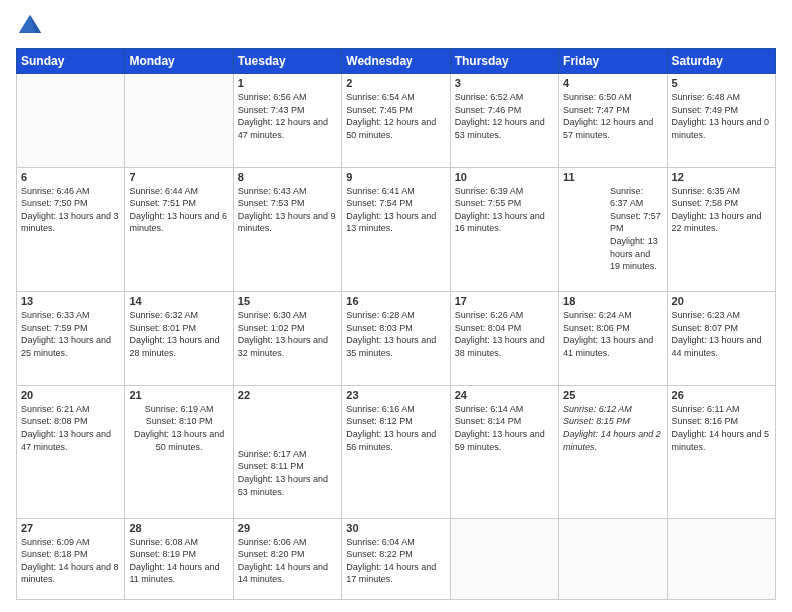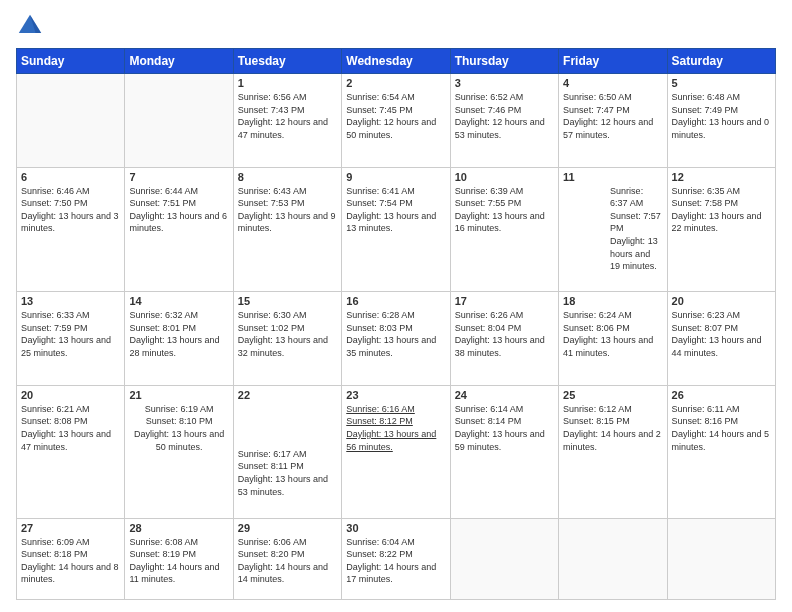--- a/index.html
+++ b/index.html
@@ -267,33 +267,33 @@
 Daylight: 13 hours and 50 minutes.</div>
           </td>
           <td>
             <span class="day-num">22</span>
             <div class="day-info" style="white-space: pre-line; margin-top: 47px;">Sunrise: 6:17 AM
 Sunset: 8:11 PM
 Daylight: 13 hours and 53 minutes.</div>
           </td>
           <td>
             <span class="day-num">23</span>
-            <div class="day-info" style="white-space: pre-line; text-decoration: underline;">Sunrise: 6:16 AM
+            <div class="day-info" style="white-space: pre-line;">Sunrise: 6:16 AM
 Sunset: 8:12 PM
 Daylight: 13 hours and 56 minutes.</div>
           </td>
           <td>
             <span class="day-num">24</span>
             <div class="day-info" style="white-space: pre-line;">Sunrise: 6:14 AM
 Sunset: 8:14 PM
 Daylight: 13 hours and 59 minutes.</div>
           </td>
           <td>
             <span class="day-num">25</span>
-            <div class="day-info" style="white-space: pre-line;">Sunrise: 6:12 AM
+            <div class="day-info" style="white-space: pre-line; font-style: italic;">Sunrise: 6:12 AM
 Sunset: 8:15 PM
 Daylight: 14 hours and 2 minutes.</div>
           </td>
           <td>
             <span class="day-num">26</span>
             <div class="day-info" style="white-space: pre-line;">Sunrise: 6:11 AM
 Sunset: 8:16 PM
 Daylight: 14 hours and 5 minutes.</div>
           </td>
         </tr>

